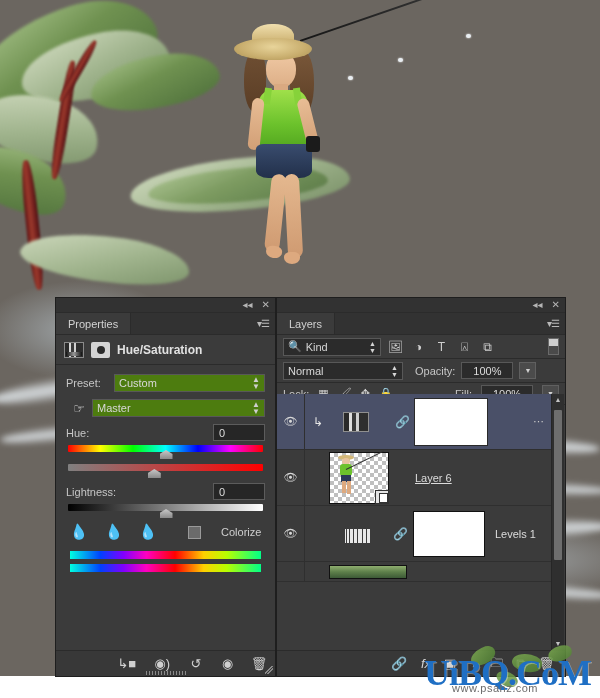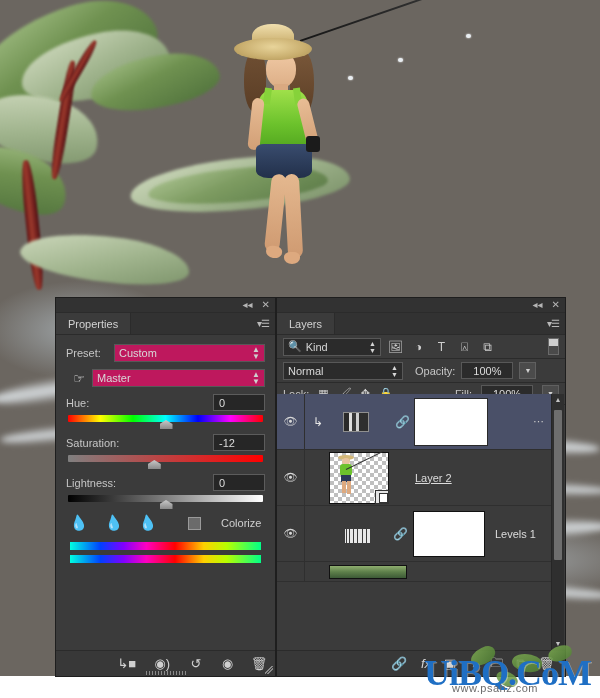--- a/index.html
+++ b/index.html
@@ -180,21 +180,21 @@
     width: 19px; height: 16px; background: #d4d4d4; border-radius: 2px;
     display: flex; align-items: center; justify-content: center;
   }
   .adj-dot::after { content:''; width: 8px; height: 8px; border-radius: 50%; background:#2a2a2a; }
   .prop-title { font-size: 12px; font-weight: bold; color: #e2e2e2; }
 
   .prop-body { padding: 9px 10px 0 10px; }
   .row { display: flex; align-items: center; margin-bottom: 7px; }
   .lbl { font-size: 11px; color: #c6c6c6; }
   .combo {
-    flex: 1; height: 18px; background: #be185d; border: 1px solid #585858;
+    flex: 1; height: 18px; background: #4d7c0f; border: 1px solid #585858;
     display: flex; align-items: center; padding: 0 4px;
     font-size: 11px; color: #d8d8d8; position: relative;
   }
   .combo .arrows {
     position: absolute; right: 4px; font-size: 8px; line-height: 7px;
     color: #cfcfcf; text-align: center;
   }
   .hand-ico { width: 26px; font-size: 13px; color: #d8d8d8; text-align: center; }
 
   .slider-block { margin-bottom: 4px; }
@@ -429,20 +429,25 @@
 <div class="panel" id="properties">
   <div class="panel-topbar">
     <span class="tb-ico">◂◂</span>
     <span class="tb-ico">✕</span>
   </div>
   <div class="tab-row">
     <div class="tab">Properties</div>
     <span class="panel-menu">▾☰</span>
   </div>
 
+  <div class="prop-head">
+    <span class="hs-icon"></span>
+    <span class="adj-dot"></span>
+    <span class="prop-title">Hue/Saturation</span>
+  </div>
 
   <div class="prop-body">
     <div class="row">
       <span class="lbl" style="width:48px">Preset:</span>
       <span class="combo">
         <span>Custom</span>
         <span class="arrows">▲<br>▼</span>
       </span>
     </div>
 
@@ -458,24 +463,20 @@
       <div class="slider-head">
         <span class="lbl">Hue:</span>
         <span class="val-box">0</span>
       </div>
       <div class="track track-hue">
         <span class="thumb" style="left:50%"></span>
       </div>
     </div>
 
     <div class="slider-block">
-      <div class="slider-head">
-        <span class="lbl">Saturation:</span>
-        <span class="val-box">-12</span>
-      </div>
       <div class="track track-sat">
         <span class="thumb" style="left:44%"></span>
       </div>
     </div>
 
     <div class="slider-block">
       <div class="slider-head">
         <span class="lbl">Lightness:</span>
         <span class="val-box">0</span>
       </div>
@@ -572,21 +573,21 @@
           <span class="gm" style="left:2px;top:0;width:16px;height:5px;background:#d4b878;border-radius:50%"></span>
           <span class="gm" style="left:6px;top:3px;width:8px;height:7px;background:#e7c39e;border-radius:50%"></span>
           <span class="gm" style="left:4px;top:9px;width:12px;height:12px;background:#6cc22c;border-radius:3px"></span>
           <span class="gm" style="left:5px;top:20px;width:10px;height:7px;background:#2b3a58"></span>
           <span class="gm" style="left:6px;top:26px;width:4px;height:12px;background:#dda97f"></span>
           <span class="gm" style="left:11px;top:26px;width:4px;height:13px;background:#dda97f"></span>
         </span>
         <span class="gm" style="position:absolute;left:16px;top:16px;width:42px;height:1px;background:#333;transform:rotate(-26deg);transform-origin:left center"></span>
         <span class="so-badge"></span>
       </span>
-      <span class="layer-name underline" style="margin-left:26px">Layer 2</span>
+      <span class="layer-name underline" style="margin-left:26px">Layer 6</span>
     </div>
 
     <div class="layer-row">
       <span class="eye-cell">👁</span>
       <span class="hist-thumb" style="margin-left:38px"></span>
       <span class="link-ico" style="margin-left:16px">🔗</span>
       <span class="mask-box"></span>
       <span class="layer-name" style="">Levels 1</span>
     </div>
 

